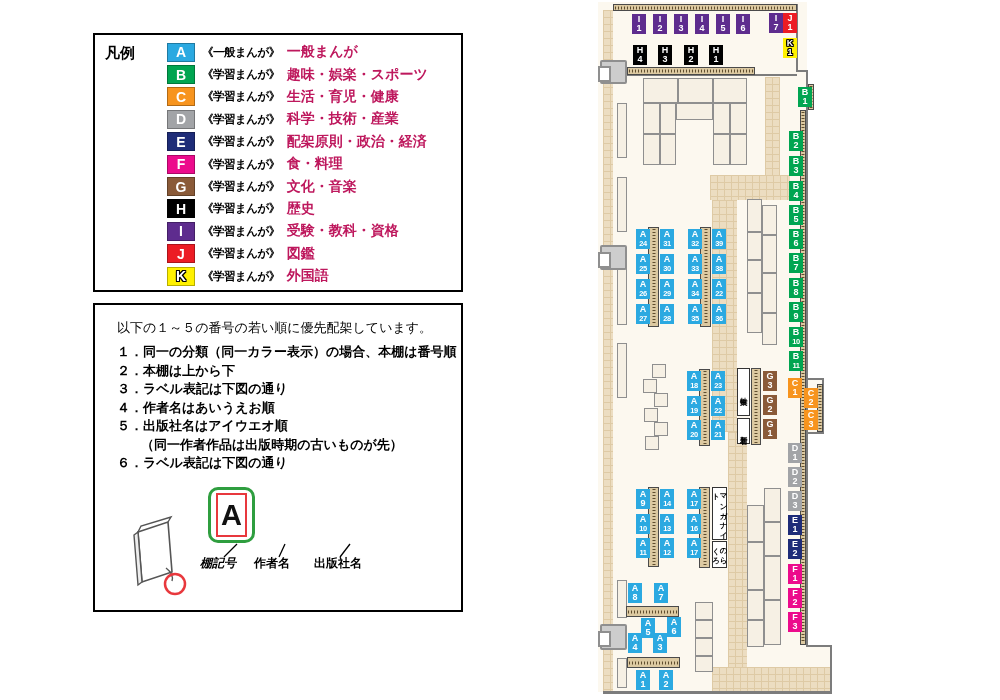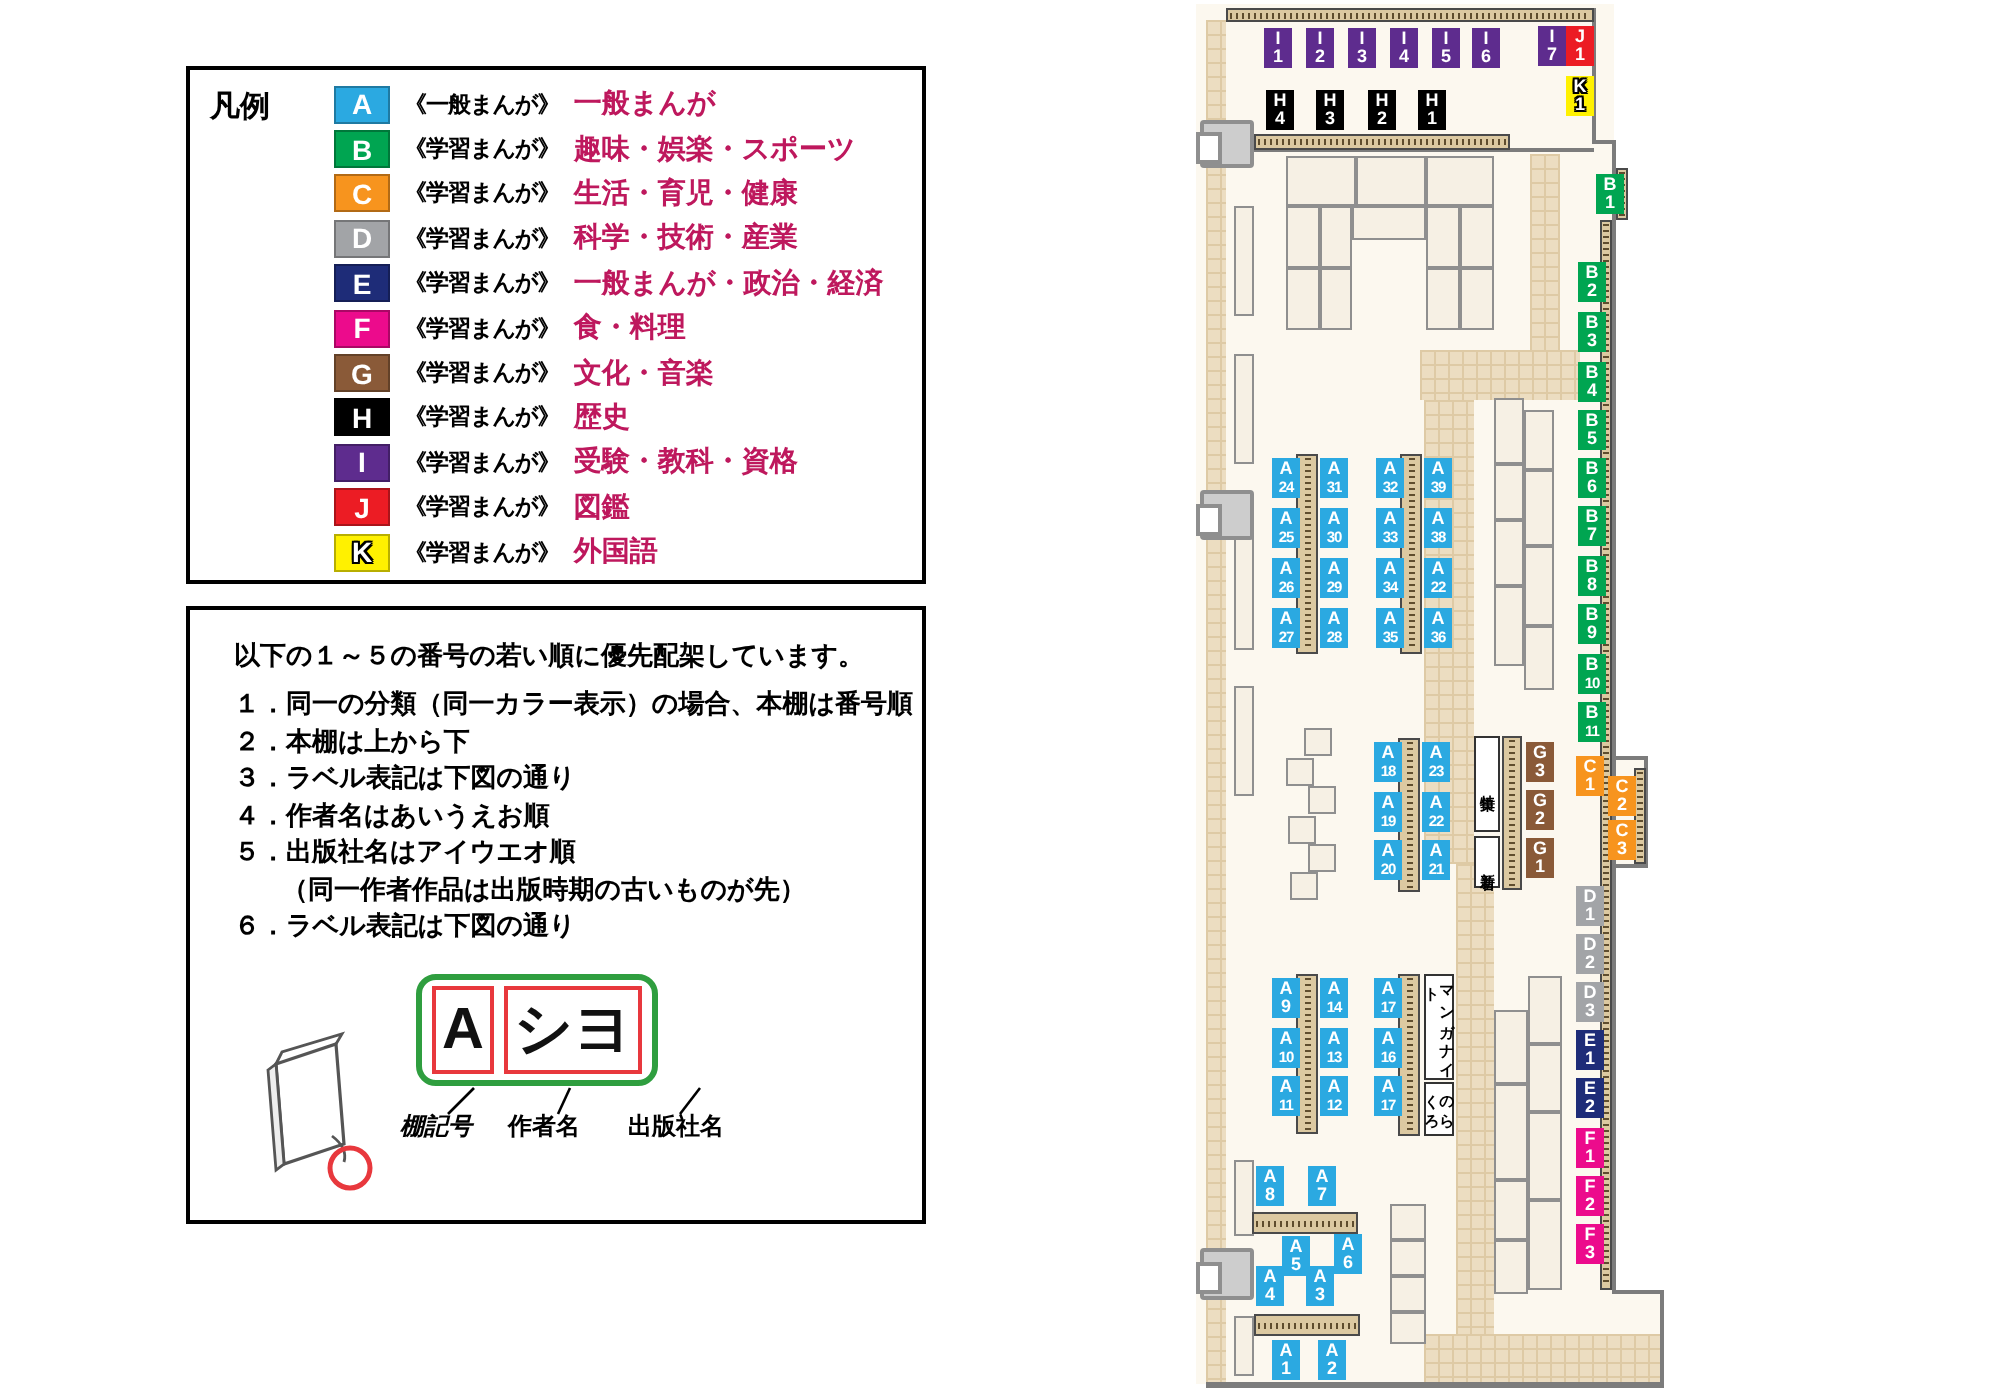--- a/index.html
+++ b/index.html
@@ -14,21 +14,21 @@
   .box-title { font-weight:bold; font-size:15px; color:#000; }
   #legend-title { position:absolute; left:10px; top:9px; }
   .lg-rows { position:absolute; left:72px; top:6px; }
   .lg-row { height:22.4px; display:flex; align-items:center; gap:7px; }
   .lg-swatch { width:28px; height:19px; flex:0 0 28px; display:flex; align-items:center; justify-content:center;
                color:#fff; font-weight:bold; font-size:14px; border:1px solid rgba(0,0,0,.28); }
   .outline-text { color:#fff; text-shadow:-1px -1px 0 #000,1px -1px 0 #000,-1px 1px 0 #000,1px 1px 0 #000,0 1px 0 #000,0 -1px 0 #000,1px 0 0 #000,-1px 0 0 #000; }
   .lg-scope { font-weight:bold; font-size:11.5px; color:#000; letter-spacing:-0.5px; white-space:nowrap; }
   .lg-label { font-weight:bold; font-size:14px; color:#be185d; white-space:nowrap; }
 
-  #rules-intro { margin:6px 0 6px 12px; font-weight:bold; font-size:13px; color:#000; }
+  #rules-intro { margin:6px 0 6px 12px; font-weight:normal; font-size:13px; color:#000; }
   .rules-list { margin-left:12px; }
   .rule-row { display:flex; font-weight:bold; font-size:13px; line-height:18.5px; color:#000; }
   .rule-num { flex:0 0 24px; }
   .rule-text { white-space:nowrap; }
   .rule-sub { margin-left:24px; font-weight:bold; font-size:13px; line-height:18.5px; color:#000; }
 
   
   #diagram-green-box { position:absolute; left:208px; top:487px; height:56px; border:3px solid #2f9e3f;
                        border-radius:10px; background:#fff; display:flex; gap:5px; padding:3px 5px; align-items:stretch; }
   .dg-box { border:2px solid #e8383d; background:#fff; color:#111; font-weight:bold; font-size:29px;
@@ -81,21 +81,21 @@
           <span class="lg-label">生活・育児・健康</span>
         </div>
         <div class="lg-row">
           <span class="lg-swatch" style="background: rgb(162, 164, 167);">D</span>
           <span class="lg-scope">《学習まんが》</span>
           <span class="lg-label">科学・技術・産業</span>
         </div>
         <div class="lg-row">
           <span class="lg-swatch" style="background: rgb(30, 44, 120);">E</span>
           <span class="lg-scope">《学習まんが》</span>
-          <span class="lg-label">一般まんが・政治・経済</span>
+          <span class="lg-label">配架原則・政治・経済</span>
         </div>
         <div class="lg-row">
           <span class="lg-swatch" style="background: rgb(236, 11, 140);">F</span>
           <span class="lg-scope">《学習まんが》</span>
           <span class="lg-label">食・料理</span>
         </div>
         <div class="lg-row">
           <span class="lg-swatch" style="background: rgb(138, 90, 56);">G</span>
           <span class="lg-scope">《学習まんが》</span>
           <span class="lg-label">文化・音楽</span>
@@ -149,21 +149,20 @@
         <div class="rule-sub">（同一作者作品は出版時期の古いものが先）</div>
         <div class="rule-row">
           <span class="rule-num">６．</span>
           <span class="rule-text">ラベル表記は下図の通り</span>
         </div>
       </div>
   </div>
 
   <div id="diagram-green-box">
       <span class="dg-box">A</span>
-      <span class="dg-box">シヨ</span>
     </div>
   <svg id="diagram-art" width="280" height="100" viewBox="0 0 280 100">
     <path d="M18,32 L48,22 L52,72 L22,82 Z" fill="#fff" stroke="#555" stroke-width="1.6"></path>
     <path d="M14,35 L18,32 L22,82 L18,85 Z" fill="#eee" stroke="#555" stroke-width="1.4"></path>
     <path d="M18,32 L21,26 L51,17 L48,22" fill="none" stroke="#555" stroke-width="1.4"></path>
     <path d="M46,68 q8,6 6,13" fill="none" stroke="#555" stroke-width="1.4"></path>
     <circle cx="55" cy="84" r="10" fill="none" stroke="#e8383d" stroke-width="2.5"></circle>
     <path d="M117,44 L104,57" stroke="#000" stroke-width="1.3"></path>
     <path d="M165,44 L159,57" stroke="#000" stroke-width="1.3"></path>
     <path d="M230,44 L220,57" stroke="#000" stroke-width="1.3"></path>

